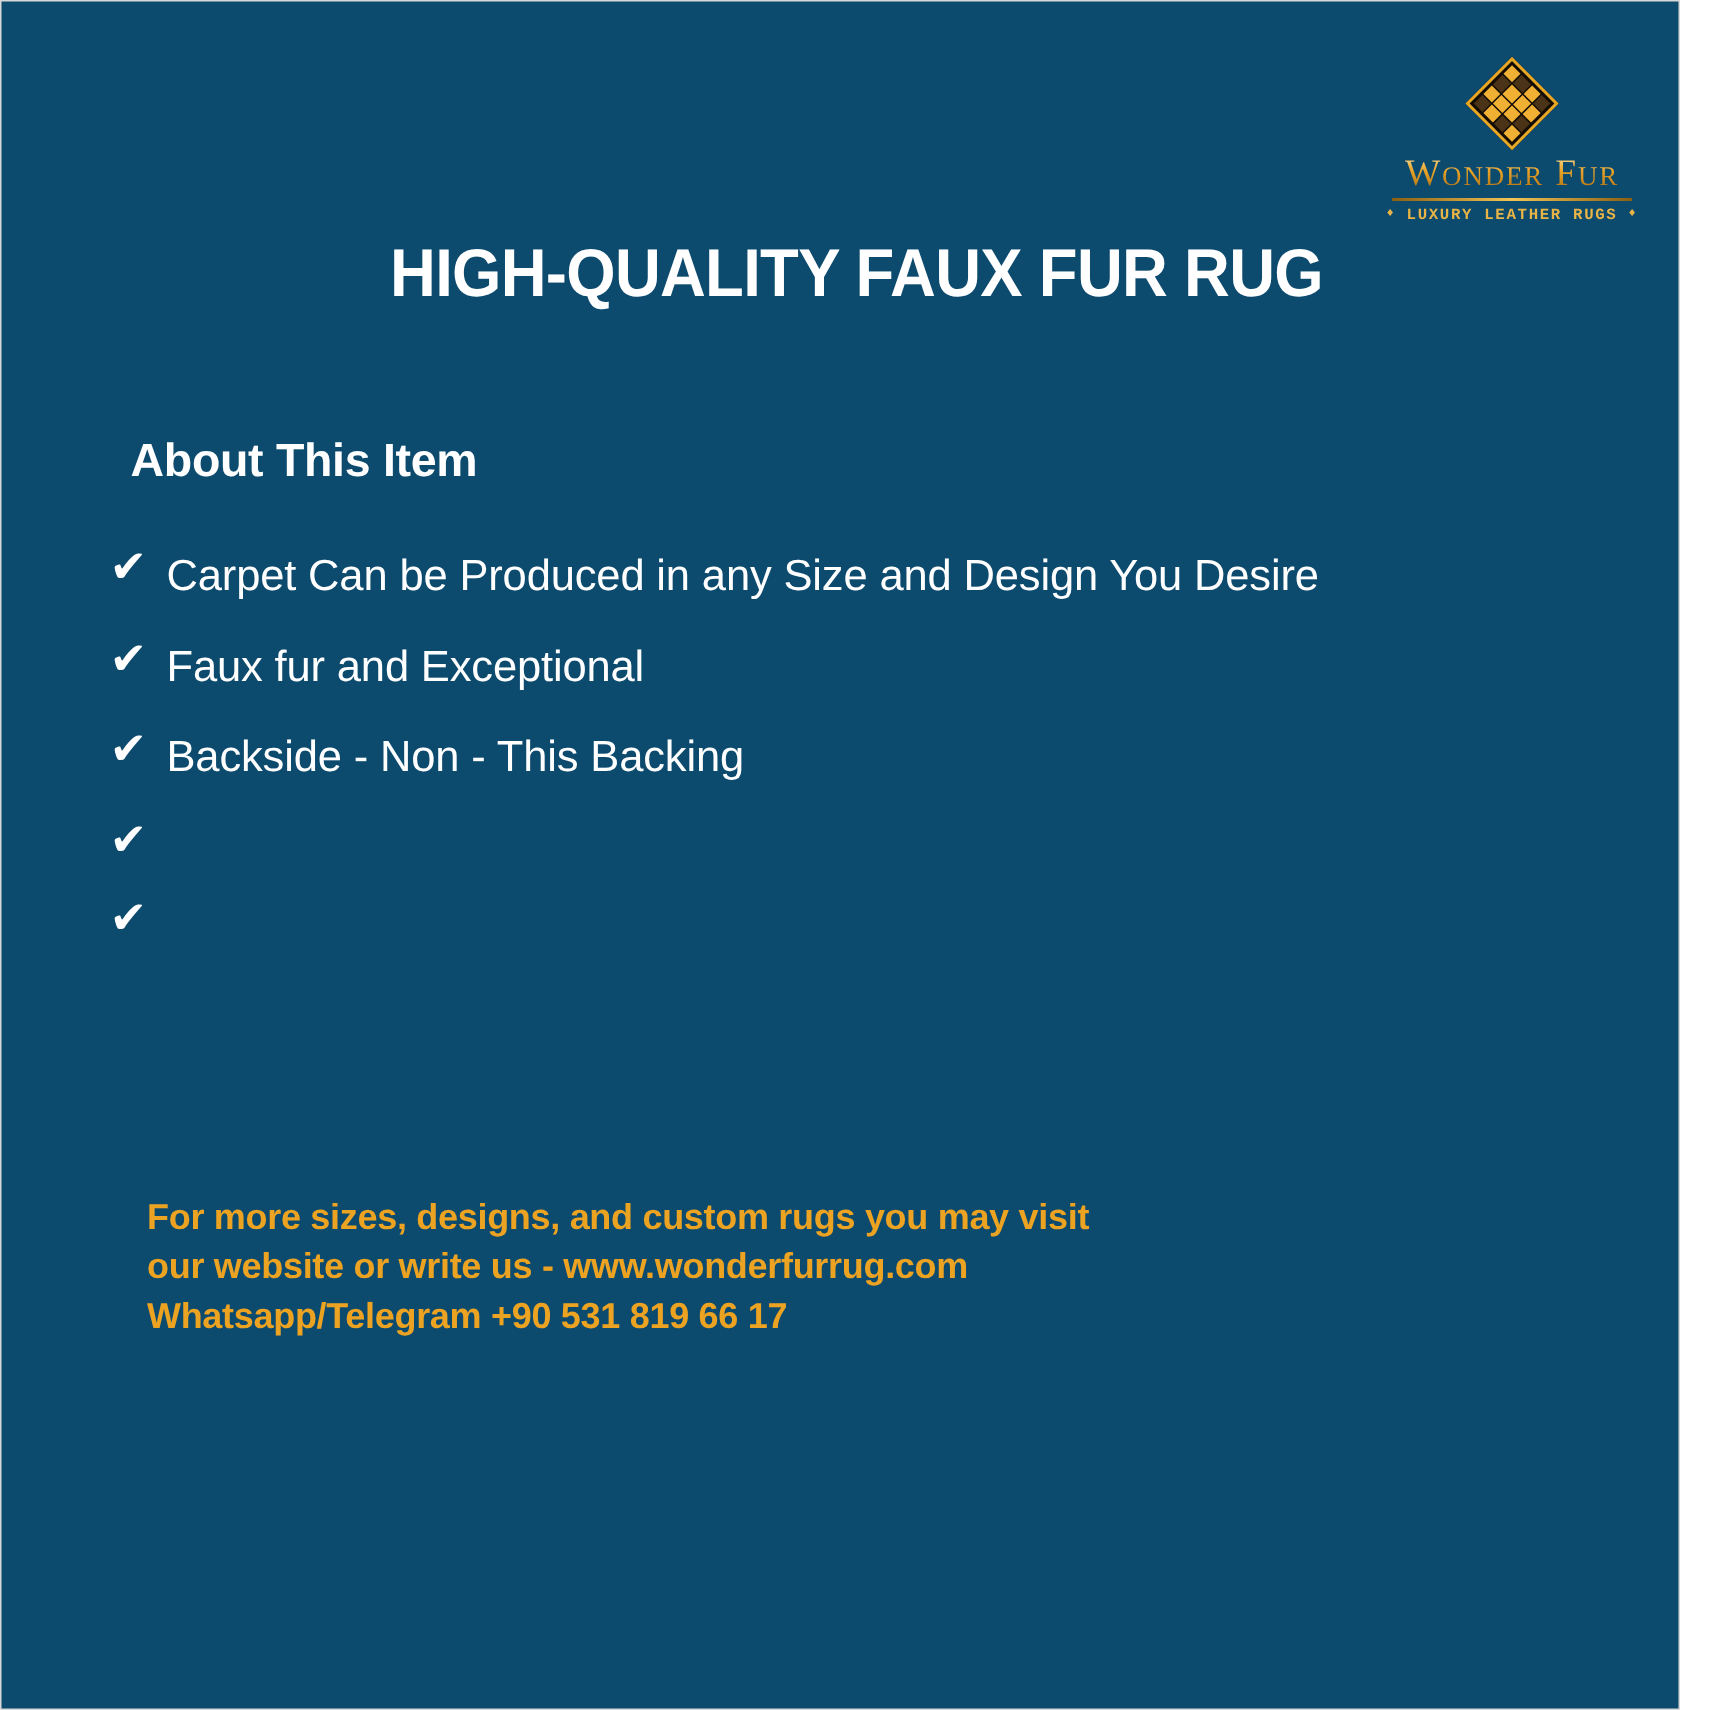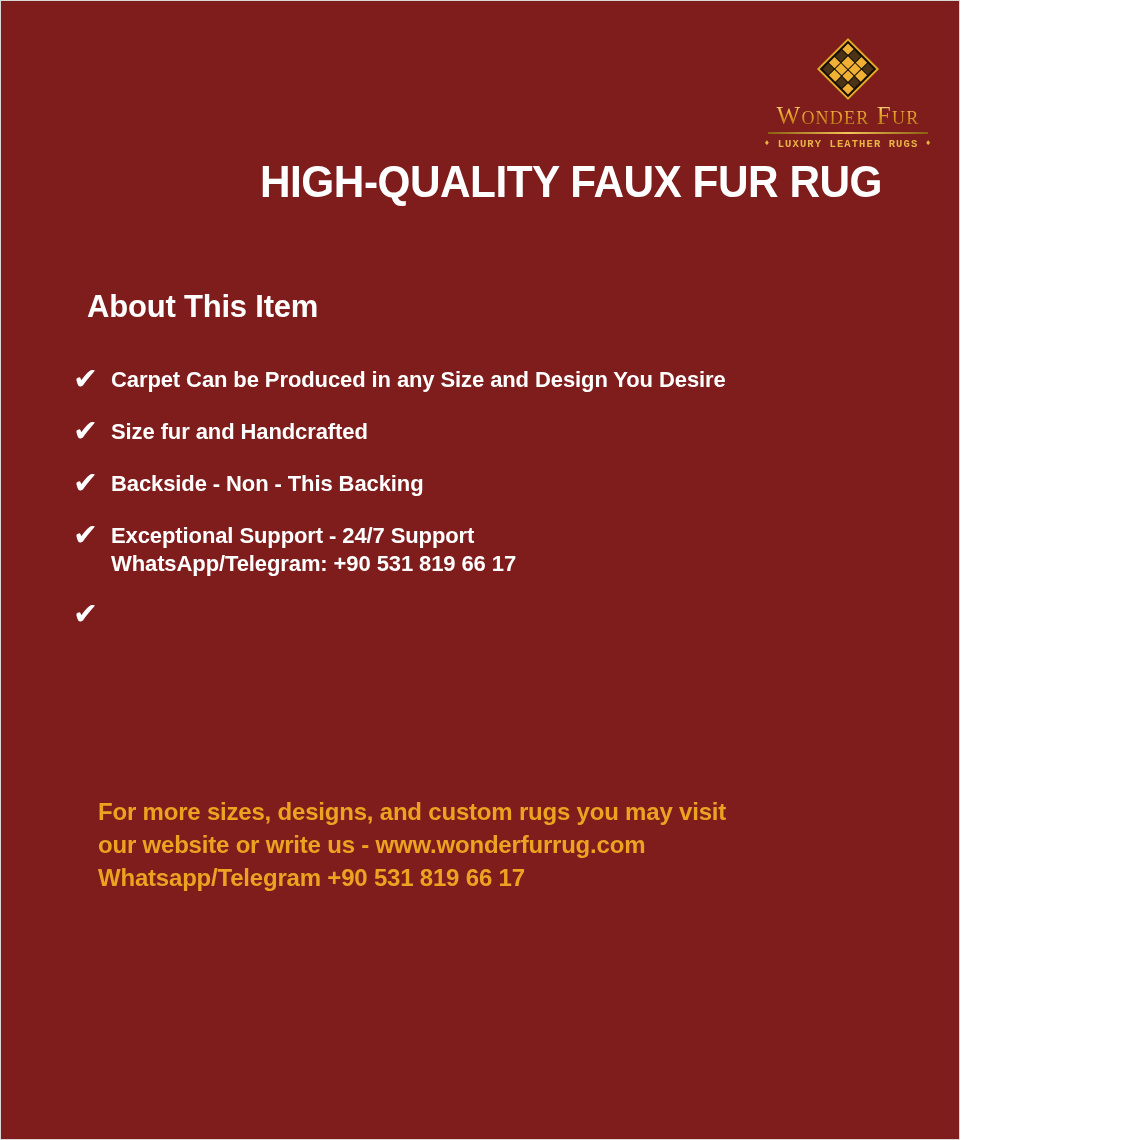--- a/index.html
+++ b/index.html
@@ -2,23 +2,23 @@
 <html><head>
 <meta charset="utf-8">
 <style>
   html, body {
     margin: 0;
     padding: 0;
     background: #ffffff;
   }
   #canvas {
     position: relative;
-    width: 960px;
+    width: 1120px;
     height: 1140px;
-    background: #7f1d1d;
+    background: #0c4a6e;
     box-sizing: border-box;
     border: 1px solid #d8d8d8;
     overflow: hidden;
     font-family: "Liberation Sans", sans-serif;
     -webkit-font-smoothing: antialiased;
   }
 
   
   #brand-logo {
     position: absolute;
@@ -122,25 +122,24 @@
     width: 38px;
     color: #ffffff;
     font-size: 30px;
     line-height: 1;
     font-weight: bold;
     margin-top: -2px;
     font-family: "DejaVu Sans", sans-serif;
   }
   .bullet-text {
     color: #ffffff;
-    font-size: 22px;
+    font-size: 29px;
     line-height: 1.26;
     letter-spacing: -0.1px;
     white-space: pre-line;
-    font-weight: bold;
   }
   .bullet-row.indent2 .bullet-text { text-indent: 0; }
 
   
   #cta-block {
     position: absolute;
     top: 795px;
     left: 97px;
     color: #eda322;
     font-size: 24px;
@@ -187,32 +186,30 @@
 
   <div id="bullet-list">
 
     <div class="bullet-row">
       <span class="check-icon">✔</span>
       <span class="bullet-text">Carpet Can be Produced in any Size and Design You Desire</span>
     </div>
 
     <div class="bullet-row">
       <span class="check-icon">✔</span>
-      <span class="bullet-text">Size fur and Handcrafted</span>
+      <span class="bullet-text">Faux fur and Exceptional</span>
     </div>
 
     <div class="bullet-row">
       <span class="check-icon">✔</span>
       <span class="bullet-text">Backside - Non - This Backing</span>
     </div>
 
     <div class="bullet-row indent2">
       <span class="check-icon">✔</span>
-      <span class="bullet-text">Exceptional Support - 24/7 Support
-WhatsApp/Telegram: +90 531 819 66 17</span>
     </div>
 
     <div class="bullet-row indent2">
       <span class="check-icon">✔</span>
     </div>
 
   </div>
 
   <div id="cta-block">For more sizes, designs, and custom rugs you may visit
 our website or write us - www.wonderfurrug.com

